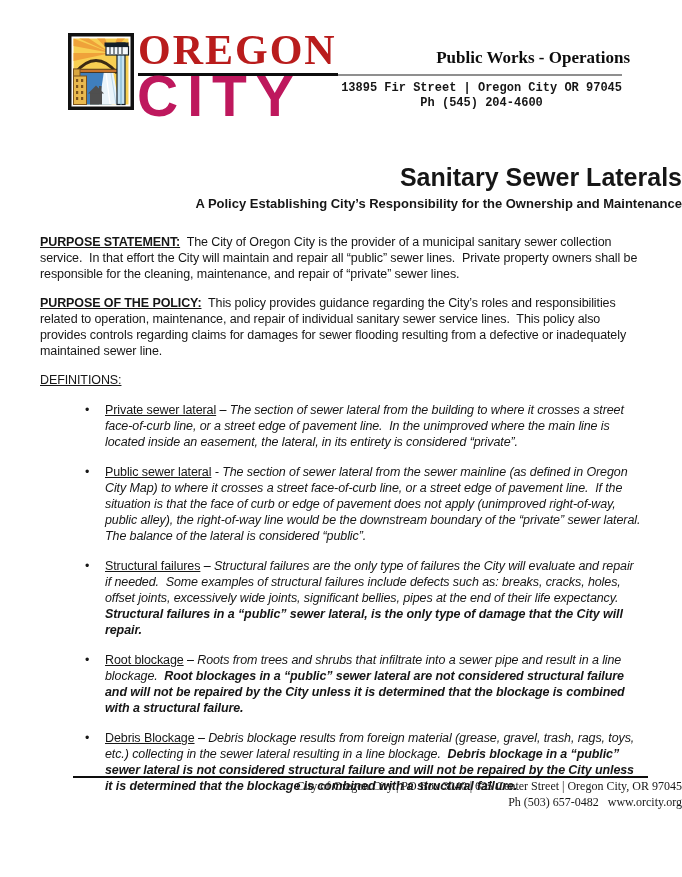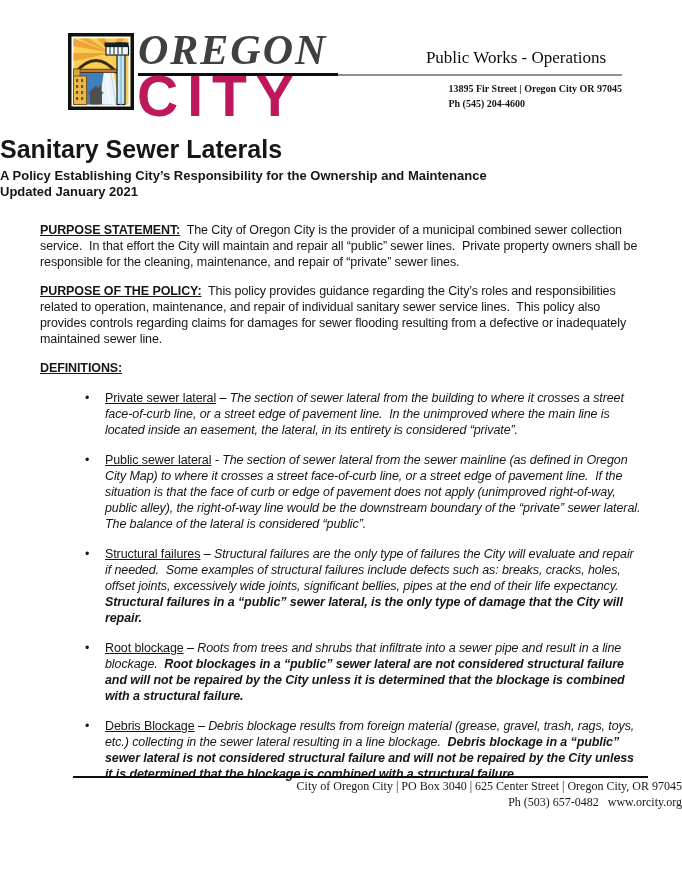--- a/index.html
+++ b/index.html
@@ -6,49 +6,49 @@
   body {
     width:682px; height:877px; background:#ffffff; color:#161616;
     font-family:"Liberation Sans", sans-serif; position:relative; overflow:hidden;
   }
   
   .header { position:relative; height:118px; }
   .emblem { position:absolute; left:68px; top:33px; width:66px; height:77px; }
   .oregon {
     position:absolute; left:138px; top:28px;
     font-family:"Liberation Serif", serif; font-weight:bold; font-size:42px;
-    letter-spacing:2px; line-height:44px; color:#404040;font-style:italic;
+    letter-spacing:2px; line-height:44px; color:#b91c1c;
   }
   .city {
     position:absolute; left:137px; top:74px;
     font-family:"Liberation Sans", sans-serif; font-weight:bold; font-size:57px;
     letter-spacing:9px; line-height:44px; color:#be185d;
   }
   .rule-black { position:absolute; left:138px; top:73px; width:200px; height:3px; background:#0d0d0d; }
   .rule-gray  { position:absolute; left:338px; top:74px; width:284px; height:2px; background:#8f8f8f; }
   .dept {
-    position:absolute; right:76px; top:48px;
-    font-family:"Liberation Serif", serif; font-weight:normal; font-size:17px; color:#0d0d0d;
+    position:absolute; right:52px; top:48px;
+    font-family:"Liberation Serif", serif; font-weight:bold; font-size:17px; color:#0d0d0d;
   }
   .addr {
-    position:absolute; right:60px; top:81px; text-align:left;
-    font-family:Liberation Serif, serif; font-weight:bold; font-size:10px; line-height:15px;
+    position:absolute; right:60px; top:81px; text-align:center;
+    font-family:Liberation Mono, monospace; font-weight:bold; font-size:12px; line-height:15px;
   }
   
-  .title-block { text-align:left; margin-top:16px; }
+  .title-block { text-align:right; margin-top:44px; }
   .doc-title { font-size:25px; font-weight:bold; line-height:30px; }
   .doc-subtitle { font-size:13px; font-weight:bold; margin-top:4px; line-height:16px; }
   .doc-updated { font-size:13px; font-weight:bold; line-height:16px; }
   
   .content { padding:0 40px; font-size:12.5px; line-height:16px; letter-spacing:-0.1px; }
   .para { margin-top:22px; }
   .para + .para { margin-top:13px; }
   .plabel { font-weight:bold; text-decoration:underline; }
   .ptext, .sep, .dtext, .dbold, .ftext { white-space:pre-wrap; }
-  .defs-heading { font-weight:bold; text-decoration:underline; margin-top:14px; }
+  .defs-heading { font-weight:normal; text-decoration:underline; margin-top:14px; }
   .def-item { display:flex; margin-top:14px; }
   .bullet { flex:none; width:20px; margin-left:45px; }
   .def-body { flex:1; max-width:537px; }
   .term { text-decoration:underline; }
   .dtext { font-style:italic; }
   .dbold { font-style:italic; font-weight:bold; }
   
   .footer { position:absolute; left:0; top:776px; width:682px; }
   .footer-rule { margin-left:73px; width:575px; height:0; border-top:2px solid #0d0d0d; }
   .footer-text {
@@ -116,26 +116,25 @@
   <div class="dept">Public Works - Operations</div>
   <div class="addr">
     <div>13895 Fir Street | Oregon City OR 97045</div>
     <div>Ph (545) 204-4600</div>
   </div>
 </div>
 
 <div class="title-block">
   <div class="doc-title">Sanitary Sewer Laterals</div>
   <div class="doc-subtitle">A Policy Establishing City’s Responsibility for the Ownership and Maintenance</div>
-  <div class="doc-updated">Updated January 2021</div>
 </div>
 
 <div class="content">
 
-  <div class="para"><span class="plabel">PURPOSE STATEMENT:</span><span class="ptext">  The City of Oregon City is the provider of a municipal combined sewer collection service.  In that effort the City will maintain and repair all “public” sewer lines.  Private property owners shall be responsible for the cleaning, maintenance, and repair of “private” sewer lines.</span></div>
+  <div class="para"><span class="plabel">PURPOSE STATEMENT:</span><span class="ptext">  The City of Oregon City is the provider of a municipal sanitary sewer collection service.  In that effort the City will maintain and repair all “public” sewer lines.  Private property owners shall be responsible for the cleaning, maintenance, and repair of “private” sewer lines.</span></div>
 
   <div class="para"><span class="plabel">PURPOSE OF THE POLICY:</span><span class="ptext">  This policy provides guidance regarding the City’s roles and responsibilities related to operation, maintenance, and repair of individual sanitary sewer service lines.  This policy also provides controls regarding claims for damages for sewer flooding resulting from a defective or inadequately maintained sewer line.</span></div>
 
   <div class="para defs-heading">DEFINITIONS:</div>
 
   <div class="def-item">
     <span class="bullet">•</span>
     <div class="def-body"><span class="term">Private sewer lateral</span><span class="dtext"> – The section of sewer lateral from the building to where it crosses a street face-of-curb line, or a street edge of pavement line.  In the unimproved where the main line is located inside an easement, the lateral, in its entirety is considered “private”.</span><span class="dbold"></span></div>
   </div>
 

